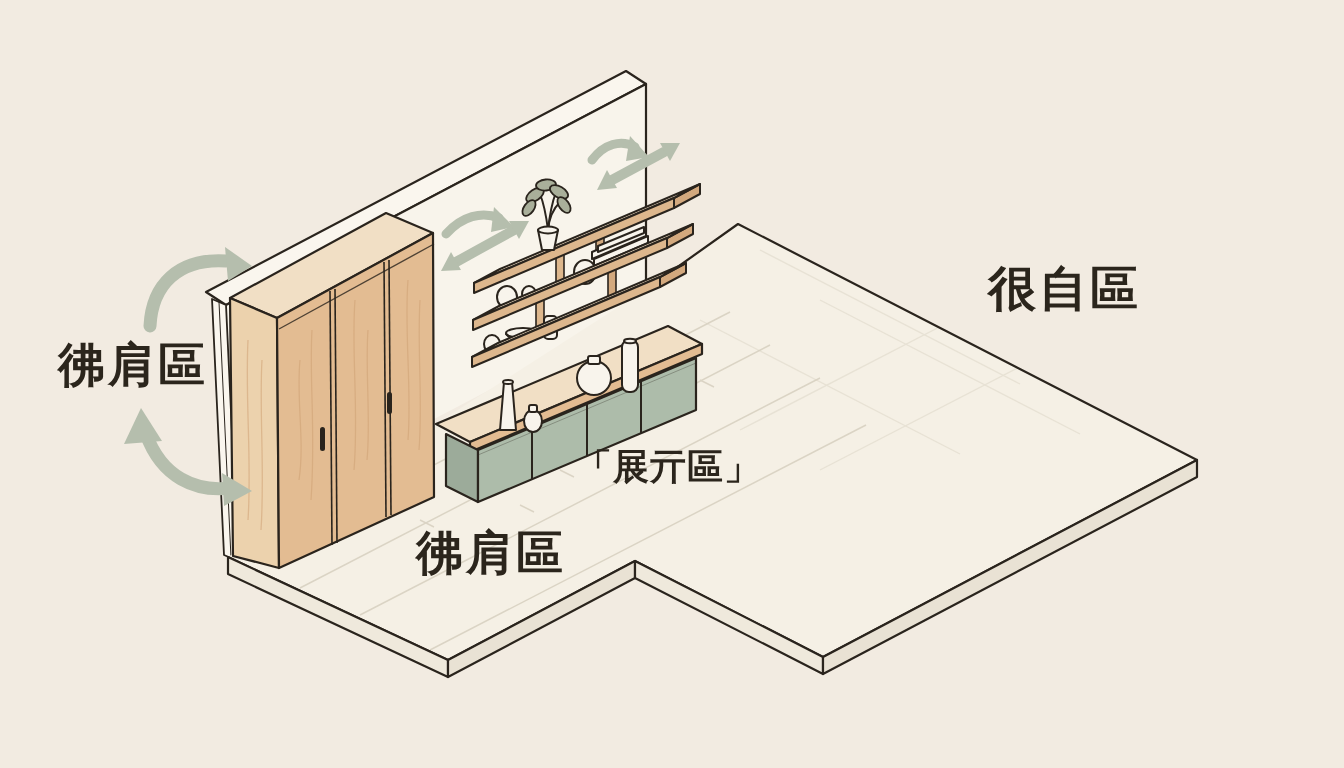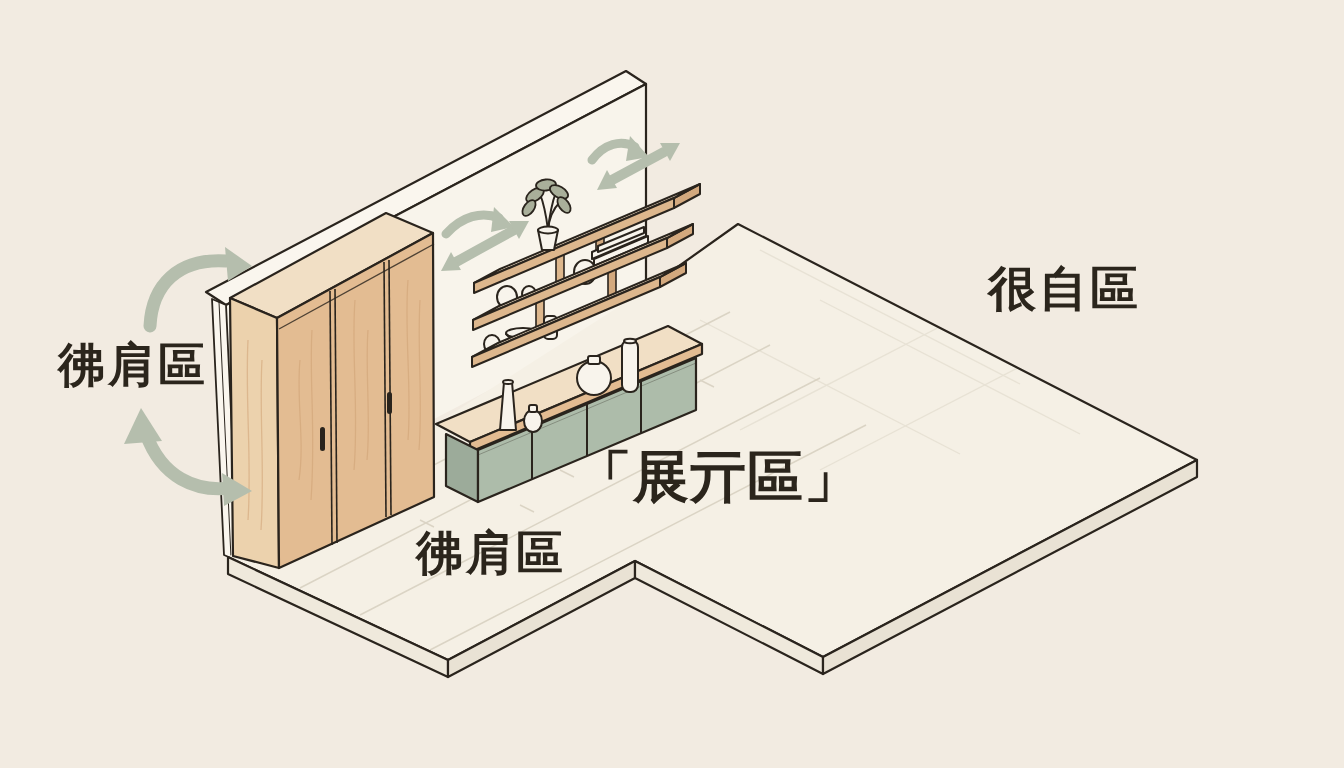--- a/index.html
+++ b/index.html
@@ -10,21 +10,21 @@
     position:absolute;
     font-weight:800;
     color:var(--text,#2b251c);
     letter-spacing:3px;
     white-space:nowrap;
     line-height:1;
     font-family:"DejaVu Sans",sans-serif;
   }
   .zl-left   {left:58px;  top:341px; font-size:47px;}
   .zl-bottom {left:416px; top:529px; font-size:47px;}
-  .zl-display{left:576px; top:449px; font-size:56px; letter-spacing:1px;}
+  .zl-display{left:576px; top:449px; font-size:36px; letter-spacing:1px;}
   .zl-open   {left:964px; top:264px; font-size:48px;margin-left:24px;}
 </style>
 </head>
 <body>
 
 <div class="stage">
 
 <svg width="1344" height="768" viewBox="0 0 1344 768">
   <defs>
     <clipPath id="floorClip">

